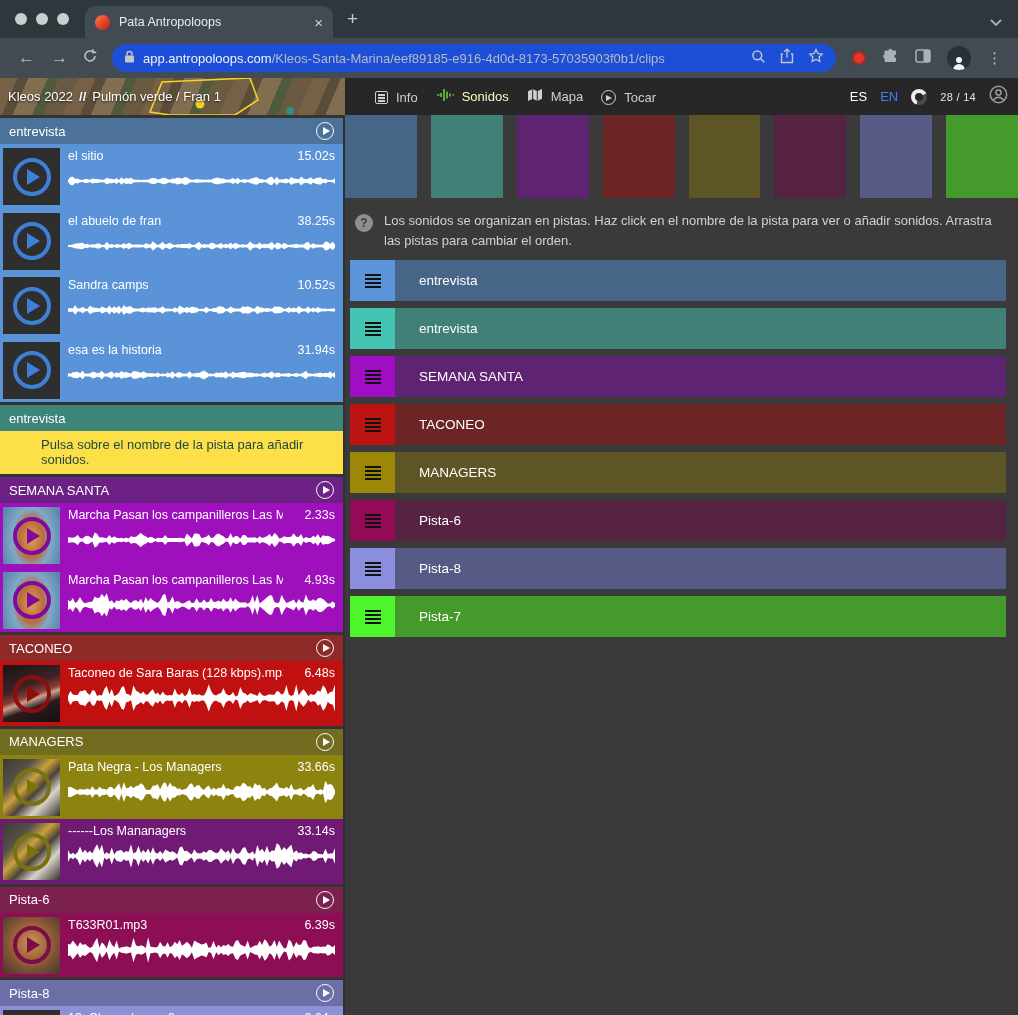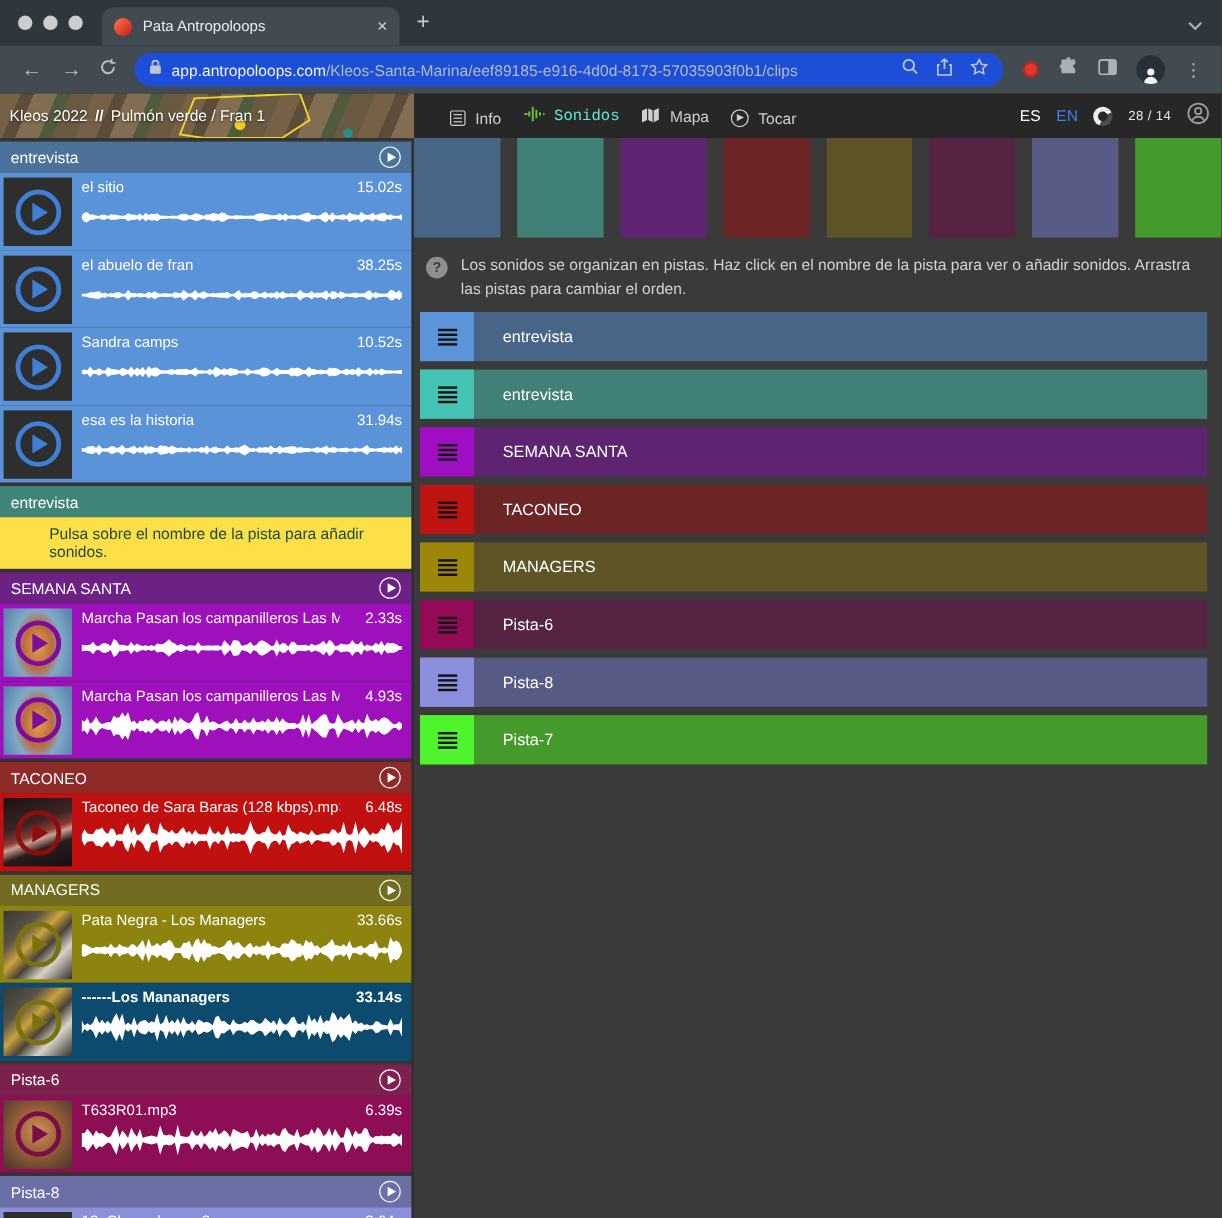--- a/index.html
+++ b/index.html
@@ -39,21 +39,21 @@
     background:
       linear-gradient(rgba(20,15,5,.18),rgba(20,15,5,.18)),
       repeating-linear-gradient(113deg,#8c7355 0 16px,#6b5a45 16px 26px,#9a8260 26px 44px,#5d6b4a 44px 54px,#7d6a4e 54px 72px);
     overflow:hidden; }
   .banner svg { position:absolute; inset:0; }
   .banner-text { position:relative; color:#fff; font-size:13px; padding-left:8px;
     text-shadow:0 1px 2px rgba(0,0,0,.7); white-space:nowrap; }
   .banner-sep { padding:0 6px; font-weight:bold; }
   .app-nav { display:flex; align-items:flex-end; gap:18px; margin-left:18px;padding-left:12px; }
   .nav-item { display:flex; align-items:center; gap:8px; color:#cfcfcf; font-size:13px; }
-  .nav-item.active { color:#5eead4;font-family:Liberation Mono, monospace; }
+  .nav-item.active { color:#fef9c3; }
   .icon-info { width:13px; height:13px; border:1.5px solid #cfcfcf; border-radius:2px; position:relative; }
   .icon-info::before { content:""; position:absolute; left:2px; right:2px; top:2px; height:1.5px;
     background:#cfcfcf; box-shadow:0 3px 0 #cfcfcf, 0 6px 0 #cfcfcf; }
   .icon-ring { width:15px; height:15px; border:1.5px solid #cfcfcf; border-radius:50%;
     display:flex; align-items:center; justify-content:center; }
   .icon-ring .tri { width:0; height:0; border-left:6px solid #cfcfcf; border-top:3.5px solid transparent;
     border-bottom:3.5px solid transparent; margin-left:1px; }
   .hdr-right { margin-left:auto; display:flex; align-items:center; gap:13px; padding-right:10px; }
   .lang { font-size:13px; }
   .lang.on { color:#fff; } .lang.off { color:#3b82f6; }
@@ -411,21 +411,21 @@
     <div class="clip-top">
       <span class="clip-title">Pata Negra - Los Managers</span>
       <span class="clip-duration">33.66s</span>
     </div>
     <div class="waveform">
               <svg viewBox="0 0 100 20" preserveAspectRatio="none" style="width:100%;height:100%;display:block">
                 <polygon points="0.0,7.1 0.9,6.7 1.8,7.5 2.7,8.3 3.6,8.9 4.5,8.2 5.5,8.4 6.4,8.4 7.3,7.8 8.2,8.6 9.1,6.4 10.0,8.4 10.9,8.6 11.8,6.7 12.7,7.9 13.6,8.1 14.5,8.6 15.5,6.8 16.4,6.9 17.3,8.5 18.2,6.5 19.1,4.5 20.0,8.9 20.9,3.8 21.8,7.7 22.7,7.4 23.6,6.1 24.5,7.7 25.5,6.3 26.4,6.0 27.3,4.5 28.2,5.6 29.1,8.5 30.0,8.7 30.9,8.6 31.8,6.0 32.7,6.1 33.6,5.0 34.5,8.5 35.5,4.8 36.4,3.7 37.3,7.1 38.2,4.0 39.1,6.4 40.0,6.4 40.9,8.0 41.8,7.8 42.7,8.7 43.6,8.3 44.5,7.6 45.5,5.2 46.4,4.6 47.3,7.4 48.2,6.0 49.1,5.7 50.0,7.7 50.9,8.7 51.8,7.0 52.7,6.0 53.6,8.6 54.5,7.4 55.5,8.4 56.4,7.4 57.3,7.6 58.2,4.9 59.1,8.0 60.0,7.7 60.9,8.5 61.8,8.7 62.7,6.5 63.6,6.3 64.5,6.7 65.5,4.2 66.4,4.9 67.3,6.5 68.2,6.4 69.1,8.0 70.0,4.4 70.9,6.0 71.8,5.3 72.7,8.0 73.6,7.3 74.5,9.0 75.5,7.8 76.4,7.3 77.3,5.9 78.2,4.1 79.1,7.2 80.0,7.5 80.9,7.9 81.8,6.7 82.7,8.2 83.6,4.8 84.5,8.5 85.5,8.6 86.4,8.0 87.3,7.5 88.2,9.0 89.1,8.1 90.0,6.7 90.9,6.8 91.8,5.0 92.7,8.5 93.6,9.0 94.5,8.2 95.5,9.1 96.4,3.0 97.3,5.7 98.2,4.9 99.1,5.9 100.0,9.0 100.0,11.0 99.1,14.1 98.2,15.1 97.3,14.3 96.4,17.0 95.5,10.9 94.5,11.8 93.6,11.0 92.7,11.5 91.8,15.0 90.9,13.2 90.0,13.3 89.1,11.9 88.2,11.0 87.3,12.5 86.4,12.0 85.5,11.4 84.5,11.5 83.6,15.2 82.7,11.8 81.8,13.3 80.9,12.1 80.0,12.5 79.1,12.8 78.2,15.9 77.3,14.1 76.4,12.7 75.5,12.2 74.5,11.0 73.6,12.7 72.7,12.0 71.8,14.7 70.9,14.0 70.0,15.6 69.1,12.0 68.2,13.6 67.3,13.5 66.4,15.1 65.5,15.8 64.5,13.3 63.6,13.7 62.7,13.5 61.8,11.3 60.9,11.5 60.0,12.3 59.1,12.0 58.2,15.1 57.3,12.4 56.4,12.6 55.5,11.6 54.5,12.6 53.6,11.4 52.7,14.0 51.8,13.0 50.9,11.3 50.0,12.3 49.1,14.3 48.2,14.0 47.3,12.6 46.4,15.4 45.5,14.8 44.5,12.4 43.6,11.7 42.7,11.3 41.8,12.2 40.9,12.0 40.0,13.6 39.1,13.6 38.2,16.0 37.3,12.9 36.4,16.3 35.5,15.2 34.5,11.5 33.6,15.0 32.7,13.9 31.8,14.0 30.9,11.4 30.0,11.3 29.1,11.5 28.2,14.4 27.3,15.5 26.4,14.0 25.5,13.7 24.5,12.3 23.6,13.9 22.7,12.6 21.8,12.3 20.9,16.2 20.0,11.1 19.1,15.5 18.2,13.5 17.3,11.5 16.4,13.1 15.5,13.2 14.5,11.4 13.6,11.9 12.7,12.1 11.8,13.3 10.9,11.4 10.0,11.6 9.1,13.6 8.2,11.4 7.3,12.2 6.4,11.6 5.5,11.6 4.5,11.8 3.6,11.1 2.7,11.7 1.8,12.5 0.9,13.3 0.0,12.9" fill="#ffffff"></polygon>
               </svg>
             </div>
   </div>
-          <div class="clip" style="background: #0c4a6e; font-weight: bold; --accent: #7a7210;">
+          <div class="clip" style="background: #701a75; --accent: #7a7210;">
     <div class="thumb thumb-managers">
       <span class="play-circle">
                 <span class="tri"></span>
               </span>
     </div>
     <div class="clip-top">
       <span class="clip-title">------Los Mananagers</span>
       <span class="clip-duration">33.14s</span>
     </div>
     <div class="waveform">

